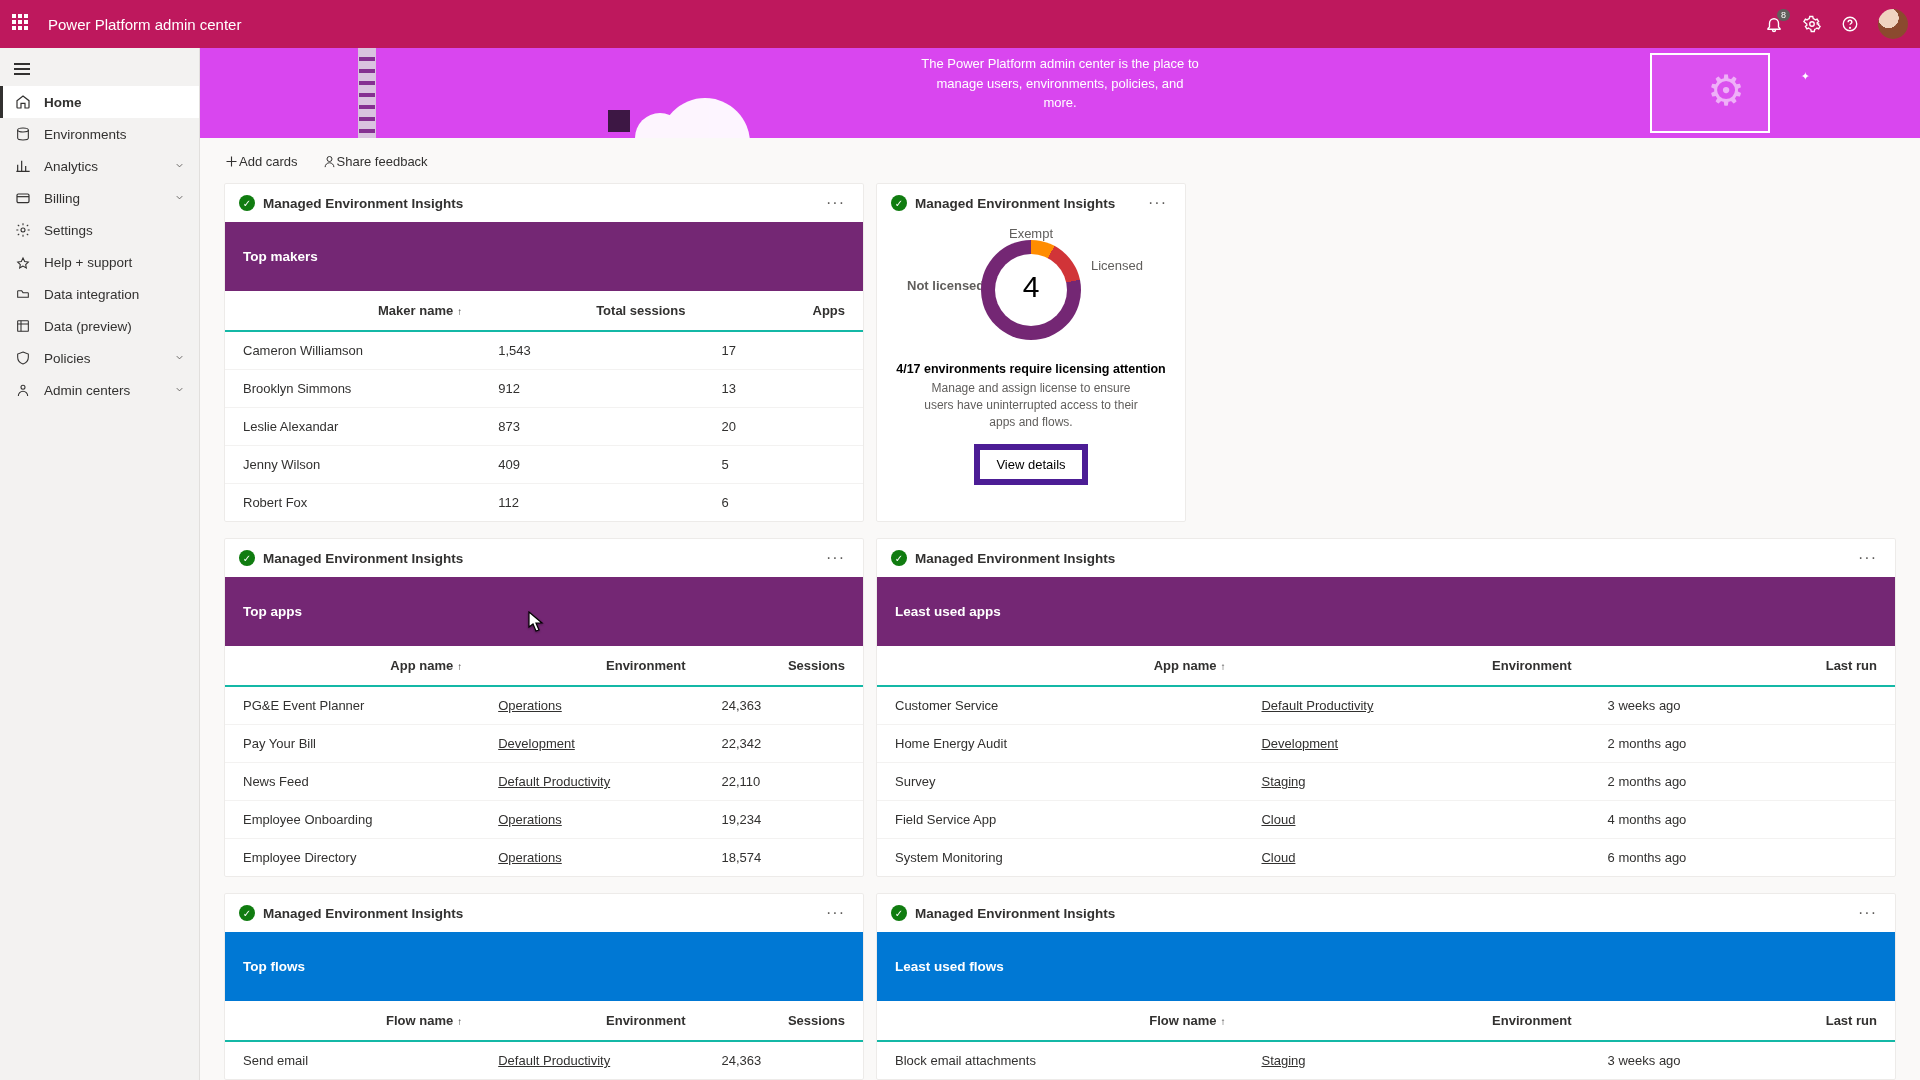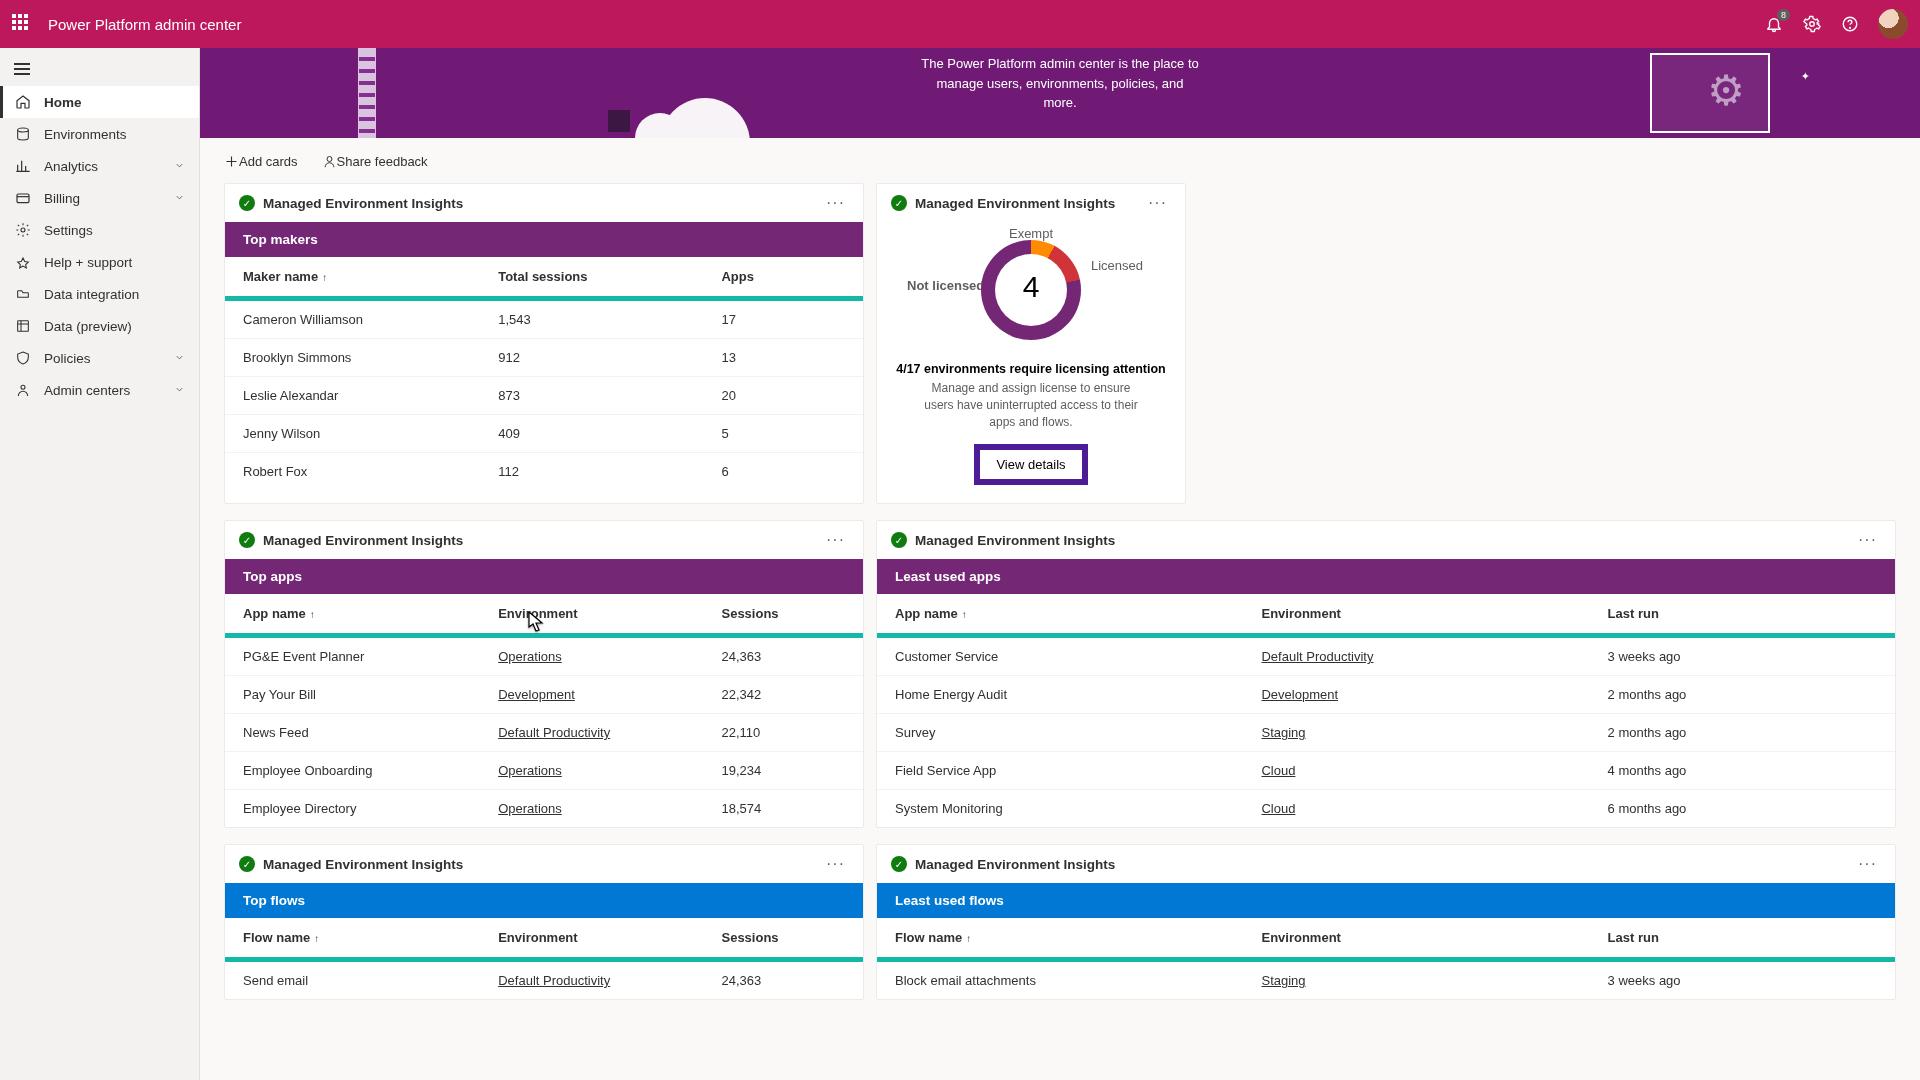--- a/index.html
+++ b/index.html
@@ -21,46 +21,46 @@
 .side-hamburger { padding: 8px 14px; cursor: pointer; }
 .side-hamburger div { width: 16px; height: 2px; background: #323130; margin: 3px 0; }
 .nav-item { display: flex; align-items: center; padding: 8px 14px; font-size: 13.5px; color: #323130; cursor: pointer; position: relative; }
 .nav-item.active { background: #fff; font-weight: 600; }
 .nav-item.active::before { content: ""; position: absolute; left: 0; top: 0; bottom: 0; width: 3px; background: #323130; }
 .nav-icon { width: 18px; margin-right: 12px; display: flex; justify-content: center; }
 .nav-chevron { margin-left: auto; }
 
 
 .main { flex: 1; overflow-y: auto; padding: 0 24px 24px; }
-.hero { height: 90px; background: #701a75; margin: 0 -24px 8px; position: relative; overflow: hidden; display: flex; justify-content: center; align-items: flex-start; padding-top: 6px; }
+.hero { height: 90px; background: #d946ef; margin: 0 -24px 8px; position: relative; overflow: hidden; display: flex; justify-content: center; align-items: flex-start; padding-top: 6px; }
 .hero-text { color: #fff; text-align: center; font-size: 13px; line-height: 1.5; max-width: 280px; }
 .hero-ruler { position: absolute; left: 158px; top: 0; width: 18px; height: 90px; background: repeating-linear-gradient(#d9c3df 0 8px, #853091 8px 12px); border: 1px solid #d9c3df; }
 .hero-cloud { position: absolute; bottom: -10px; left: 460px; width: 90px; height: 50px; background: #fff; border-radius: 45px 45px 0 0; opacity: .95; }
 .hero-cloud::before { content:""; position:absolute; left:-25px; bottom:0; width:50px; height:35px; background:#fff; border-radius:25px 25px 0 0; }
 .hero-box { position: absolute; right: 150px; top: 5px; width: 120px; height: 80px; border: 2px solid #fff; background: rgba(255,255,255,.06); }
 .hero-gear { position: absolute; right: 175px; top: 18px; font-size: 42px; color: rgba(255,255,255,.55); }
 .hero-hex { position:absolute; left:408px; bottom:6px; width:22px; height:22px; background:#3d1744; }
 .hero-star { position:absolute; right:110px; top:22px; color:#fff; font-size:11px; }
 
 .toolbar { display: flex; gap: 24px; padding: 8px 0 14px; }
 .tool-btn { display: flex; align-items: center; gap: 0; font-size: 13px; color: #323130; cursor: pointer; }
 
 .cards-row { display: flex; gap: 12px; margin-bottom: 16px; }
 .card { background: #fff; border: 1px solid #edebe9; border-radius: 2px; }
 .card-header { display: flex; align-items: center; padding: 10px 14px; gap: 8px; }
 .check-ic { width: 16px; height: 16px; background: #107c10; border-radius: 50%; display: flex; align-items: center; justify-content: center; color: #fff; font-size: 10px; }
 .card-title { font-size: 13.5px; font-weight: 600; color: #323130; flex: 1; }
 .card-more { cursor: pointer; color: #605e5c; letter-spacing: 1px; padding: 0 4px; }
 
-.band { color: #fff; font-size: 13.5px; font-weight: 600; padding: 10px 18px; }
+.band { color: #fff; font-size: 13.5px; font-weight: 600; padding: 27px 18px; }
 .band-purple { background: #742774; }
 .band-blue { background: #0078d4; }
 
 .tbl { width: 100%; border-collapse: collapse; }
-.tbl th { text-align: left; font-size: 13px; font-weight: 600; color: #323130; padding: 12px 18px; border-bottom: 5px solid #14b8a6; }
+.tbl th { text-align: right; font-size: 13px; font-weight: 600; color: #323130; padding: 12px 18px; border-bottom: 2px solid #14b8a6; }
 .tbl th .sort { font-size: 10px; margin-left: 4px; }
 .tbl td { font-size: 13px; color: #323130; padding: 11px 18px; border-bottom: 1px solid #f3f2f1; }
 .tbl tr:last-child td { border-bottom: none; }
 .lnk { color: #323130; text-decoration: underline; cursor: pointer; }
 
 
 .donut-wrap { padding: 6px 18px 18px; text-align: center; }
 .donut-area { position: relative; height: 130px; }
 .donut { width: 100px; height: 100px; border-radius: 50%; background: conic-gradient(#ff8c00 0 28deg, #d13438 28deg 78deg, #742774 78deg 360deg); position: absolute; left: 50%; top: 12px; transform: translateX(-50%); }
 .donut::after { content:""; position:absolute; inset: 14px; background:#fff; border-radius:50%; }

